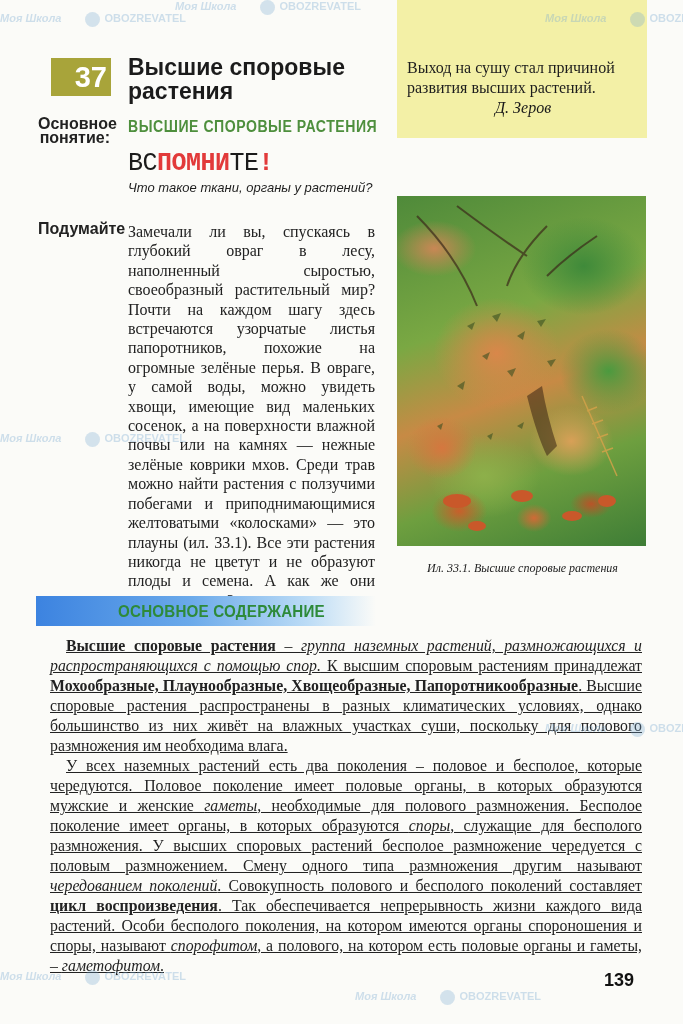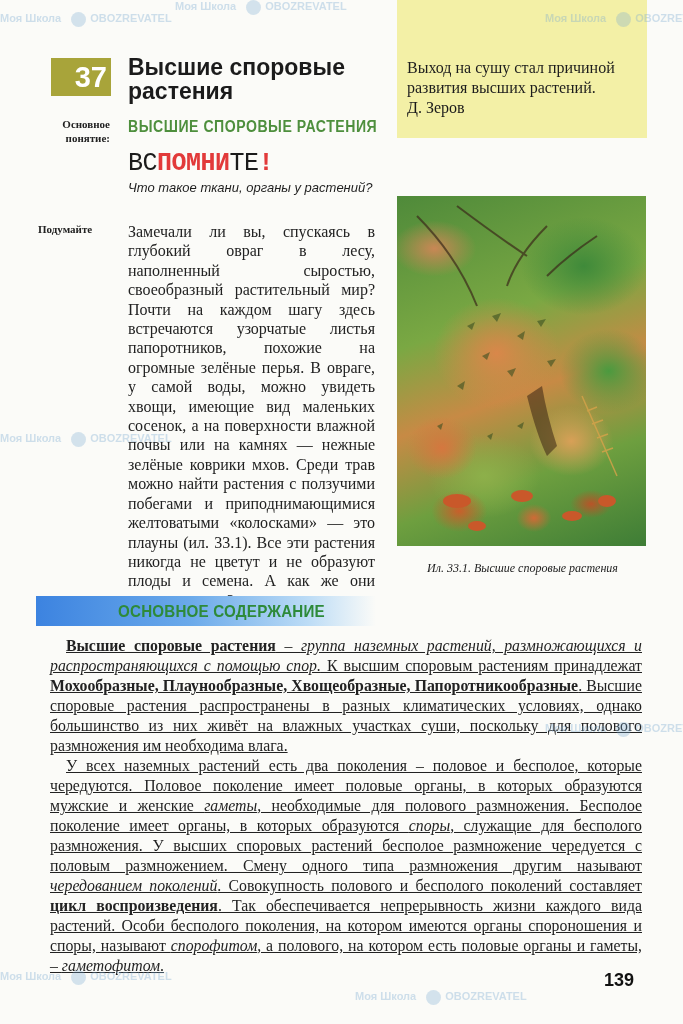--- a/index.html
+++ b/index.html
@@ -12,38 +12,38 @@
     }
     .page { position: absolute; inset: 0; }
 
     
     .quote-box {
       position: absolute; left: 397px; top: 0; width: 250px; height: 138px;
       background: #f3f0a6;
       padding: 58px 8px 8px 10px;
     }
     .quote-text { font-size: 16px; line-height: 20px; color: #1d1d1d; }
-    .quote-author { font-size: 16px; text-align: left; line-height: 20px; }
+    .quote-author { font-style: italic; font-size: 16px; text-align: center; line-height: 20px; }
 
     
     .chapter-num {
       position: absolute; left: 51px; top: 58px; width: 60px; height: 38px;
       background: #a8a43a;
       color: #fff;
       font-family: "Liberation Sans", sans-serif; font-weight: bold;
       font-size: 29px; line-height: 38px; text-align: right; padding-right: 4px;
     }
     .chapter-title {
       position: absolute; left: 128px; top: 55px; width: 260px;
       font-family: "Liberation Sans", sans-serif; font-weight: bold;
       font-size: 23px; line-height: 24px; color: #1b1b1b;
     }
     .side-label {
-      position: absolute; font-family: Liberation Serif, serif; font-weight: bold;
-      font-size: 11px; line-height: 14px; color: #222; text-align: right;
+      position: absolute; font-family: Liberation Sans, sans-serif; font-weight: bold;
+      font-size: 16px; line-height: 14px; color: #222; text-align: right;
     }
     .key-concept-label { left: 38px; top: 117px; width: 72px; }
     .key-concept {
       position: absolute; left: 128px; top: 118px;
       font-family: "Liberation Sans", sans-serif; font-weight: bold;
       font-size: 16px; letter-spacing: 0.6px; color: #4e8f3d;
       transform: scaleX(0.88); transform-origin: left;
       white-space: nowrap;
     }
     .remember-head {
@@ -111,21 +111,21 @@
       position: absolute; left: 604px; top: 970px;
       font-family: "Liberation Sans", sans-serif; font-weight: bold; font-size: 18px; color: #111; text-align: right;
     }
 
     
     .wm {
       position: absolute; font-family: "Liberation Sans", sans-serif; font-size: 11px;
       color: rgba(120,170,210,0.35); white-space: nowrap; pointer-events: none;
       font-weight: bold;
     }
-    .wm .ms { margin-right: 10px; }
+    .wm .ms { font-style: italic; margin-right: 24px; }
     .wm .circ {
       display: inline-block; width: 15px; height: 15px; border-radius: 50%;
       background: rgba(120,170,210,0.3); vertical-align: middle; margin-right: 4px;
     }
   </style>
 </head>
 <body>
 
 <div class="page">
 

